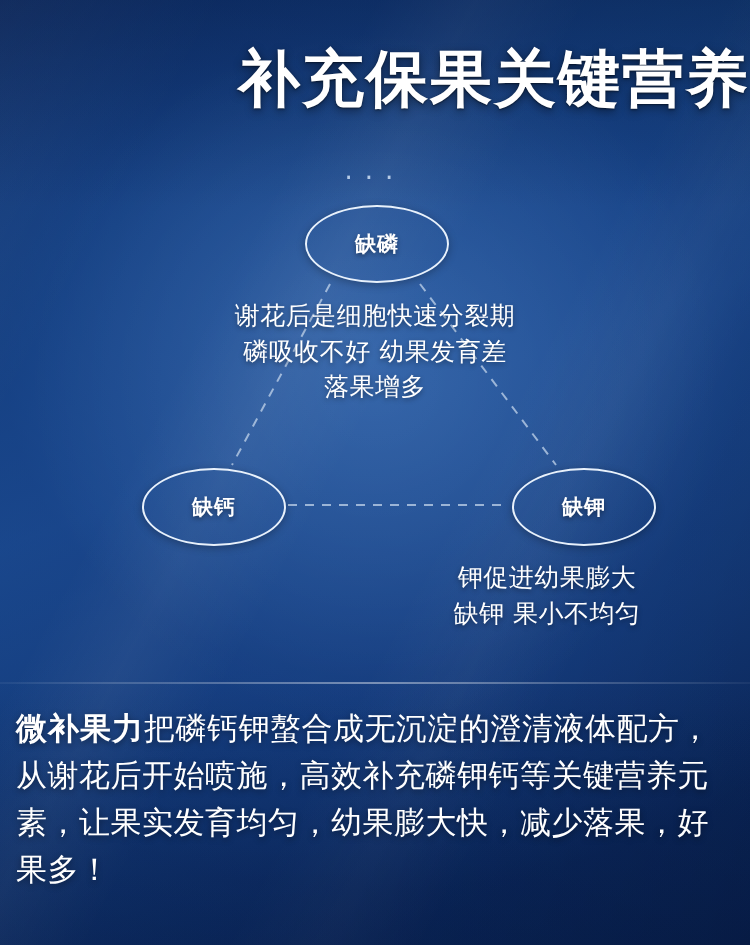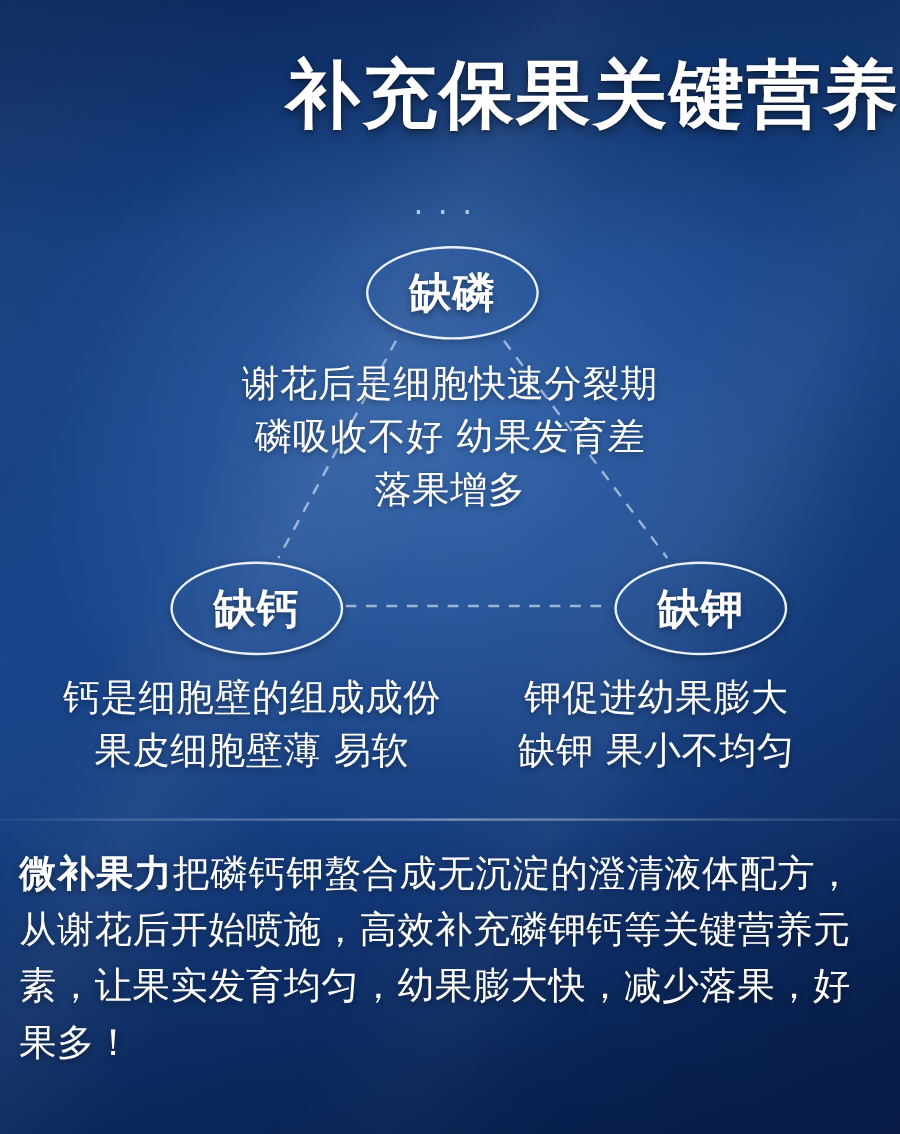--- a/index.html
+++ b/index.html
@@ -77,38 +77,38 @@
   .diagram svg {
     position: absolute;
     top: 0;
     left: 0;
   }
   .node {
     position: absolute;
     border: 2px solid #e8f1fb;
     border-radius: 50% / 50%;
     color: #ffffff;
-    font-size: 35px;
+    font-size: 21px;
     font-weight: bold;
     letter-spacing: 1px;
     display: flex;
     align-items: center;
     justify-content: center;
     box-shadow: 0 2px 8px rgba(0,0,0,0.28);
     text-shadow: 0 2px 5px rgba(0,0,0,0.4);
   }
   .node-p  { width: 140px; height: 74px; left: 305px; top: 25px; }
   .node-ca { width: 140px; height: 74px; left: 142px; top: 288px; }
   .node-k  { width: 140px; height: 74px; left: 512px; top: 288px; }
 
   .note {
     position: absolute;
     color: #ffffff;
     text-align: center;
-    font-size: 31px;
+    font-size: 25px;
     line-height: 1.42;
     text-shadow: 0 2px 5px rgba(0,0,0,0.4);
     letter-spacing: 0.5px;
   }
   .note-p  { left: 175px; top: 118px; width: 400px; }
   .note-ca { left: 30px;  top: 380px; width: 360px; }
   .note-k  { left: 397px; top: 380px; width: 300px; }
 
   
   .divider {
@@ -161,22 +161,20 @@
     <div class="node node-ca">
       <span>缺钙</span>
     </div>
     <div class="node node-k">
       <span>缺钾</span>
     </div>
 
     <div class="note note-p" style="white-space: pre-line;">谢花后是细胞快速分裂期
 磷吸收不好  幼果发育差
 落果增多</div>
-    <div class="note note-ca" style="white-space: pre-line;">钙是细胞壁的组成成份
-果皮细胞壁薄  易软</div>
     <div class="note note-k" style="white-space: pre-line;">钾促进幼果膨大
 缺钾 果小不均匀</div>
   </div>
 
   <div class="divider"></div>
 
   <div class="bottom">
     <span class="brand">微补果力</span><span>把磷钙钾螯合成无沉淀的澄清液体配方，从谢花后开始喷施，高效补充磷钾钙等关键营养元素，让果实发育均匀，幼果膨大快，减少落果，好果多！</span>
   </div>
 </div>

